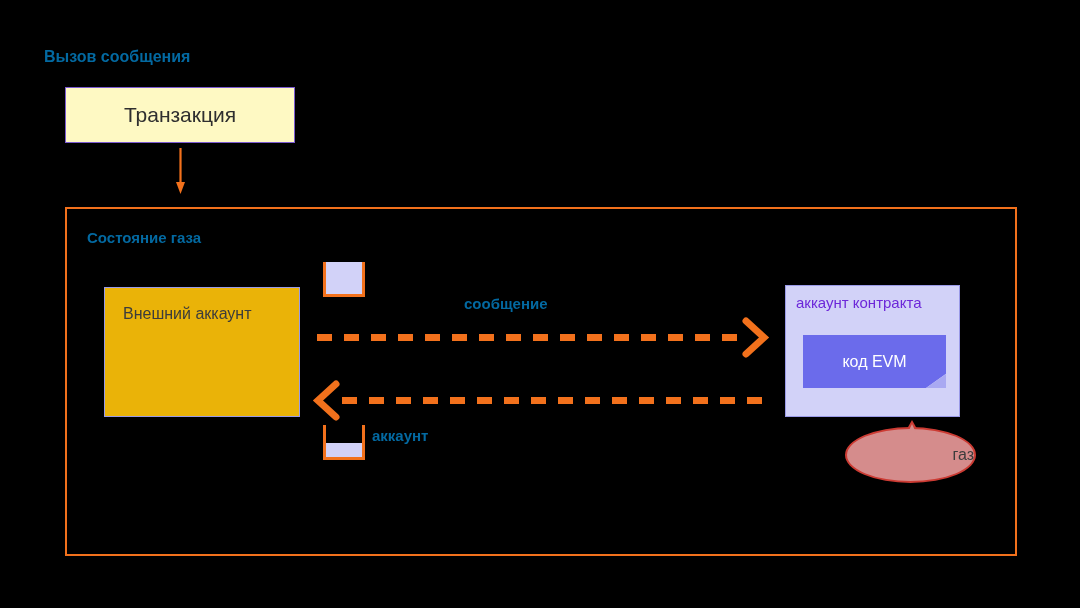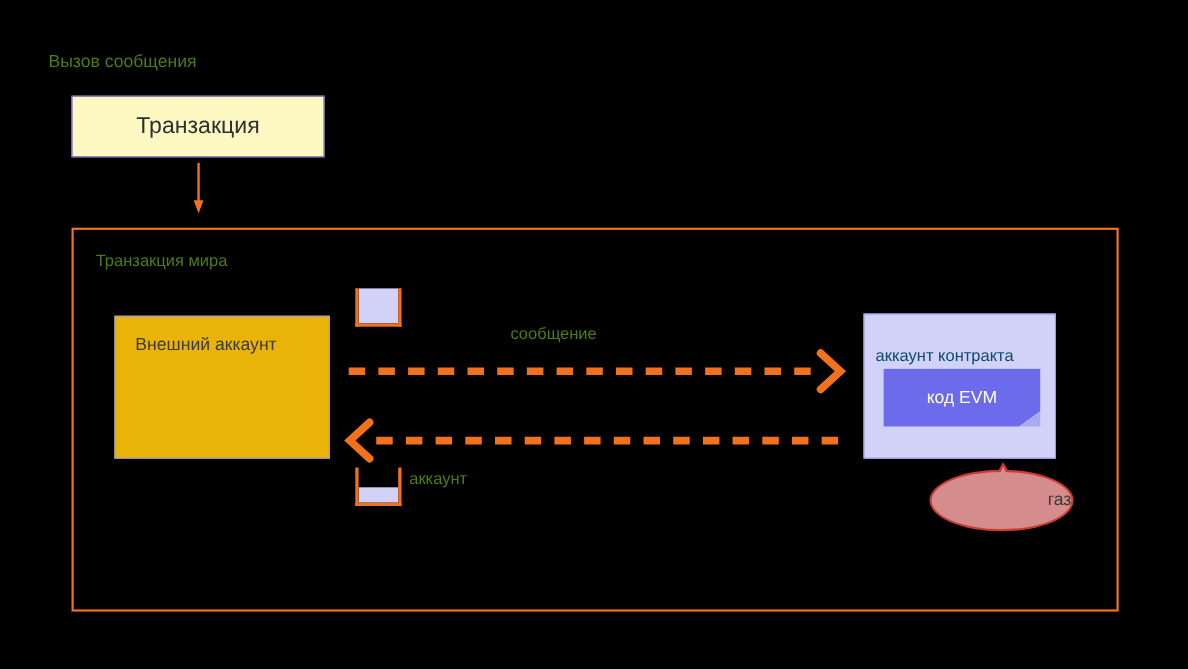--- a/index.html
+++ b/index.html
@@ -12,22 +12,22 @@
     width: 1080px;
     height: 608px;
     background: #000000;
     overflow: hidden;
     font-family: "Liberation Sans", "DejaVu Sans", sans-serif;
   }
 
   
   .lbl-orange {
     position: absolute;
-    color: #4d7c0f;
-    font-weight: normal;
+    color: #0369a1;
+    font-weight: bold;
     white-space: pre;
     line-height: 1.15;
   }
 
   
   #title-message-call {
     left: 44px;
     top: 48px;
     font-size: 16px;
   }
@@ -151,22 +151,21 @@
     height: 132px;
     background: #d2d2f8;
     border: 1px solid #9a9ae8;
     box-sizing: border-box;
   }
   #contract-account-box .hdr {
     position: absolute;
     left: 10px;
     top: 8px;
     font-size: 15px;
-    color: #0c4a6e;
-    margin-top: 21px;
+    color: #6d28d9;
   }
   #evm-code-box {
     position: absolute;
     left: 803px;
     top: 335px;
     width: 143px;
     height: 53px;
   }
   #evm-code-box .body {
     position: absolute;
@@ -250,21 +249,21 @@
   <div id="transaction-box">
     <span class="txt">Транзакция</span>
   </div>
 
   <svg id="tx-arrow" class="dashed-arrow" viewBox="0 0 9 46">
     <line x1="4.5" y1="0" x2="4.5" y2="36" stroke="#f2711c" stroke-width="2.2"></line>
     <polygon points="4.5,46 0,34 9,34" fill="#f2711c"></polygon>
   </svg>
 
   <div id="world-state-frame"></div>
-  <div class="lbl-orange" id="title-world-state">Транзакция мира</div>
+  <div class="lbl-orange" id="title-world-state">Состояние газа</div>
 
   <div id="external-account-box">
     <span class="txt">Внешний
 аккаунт</span>
   </div>
 
   <div class="beaker" id="beaker-gas-offer">
     <div class="fill"></div>
   </div>
 

